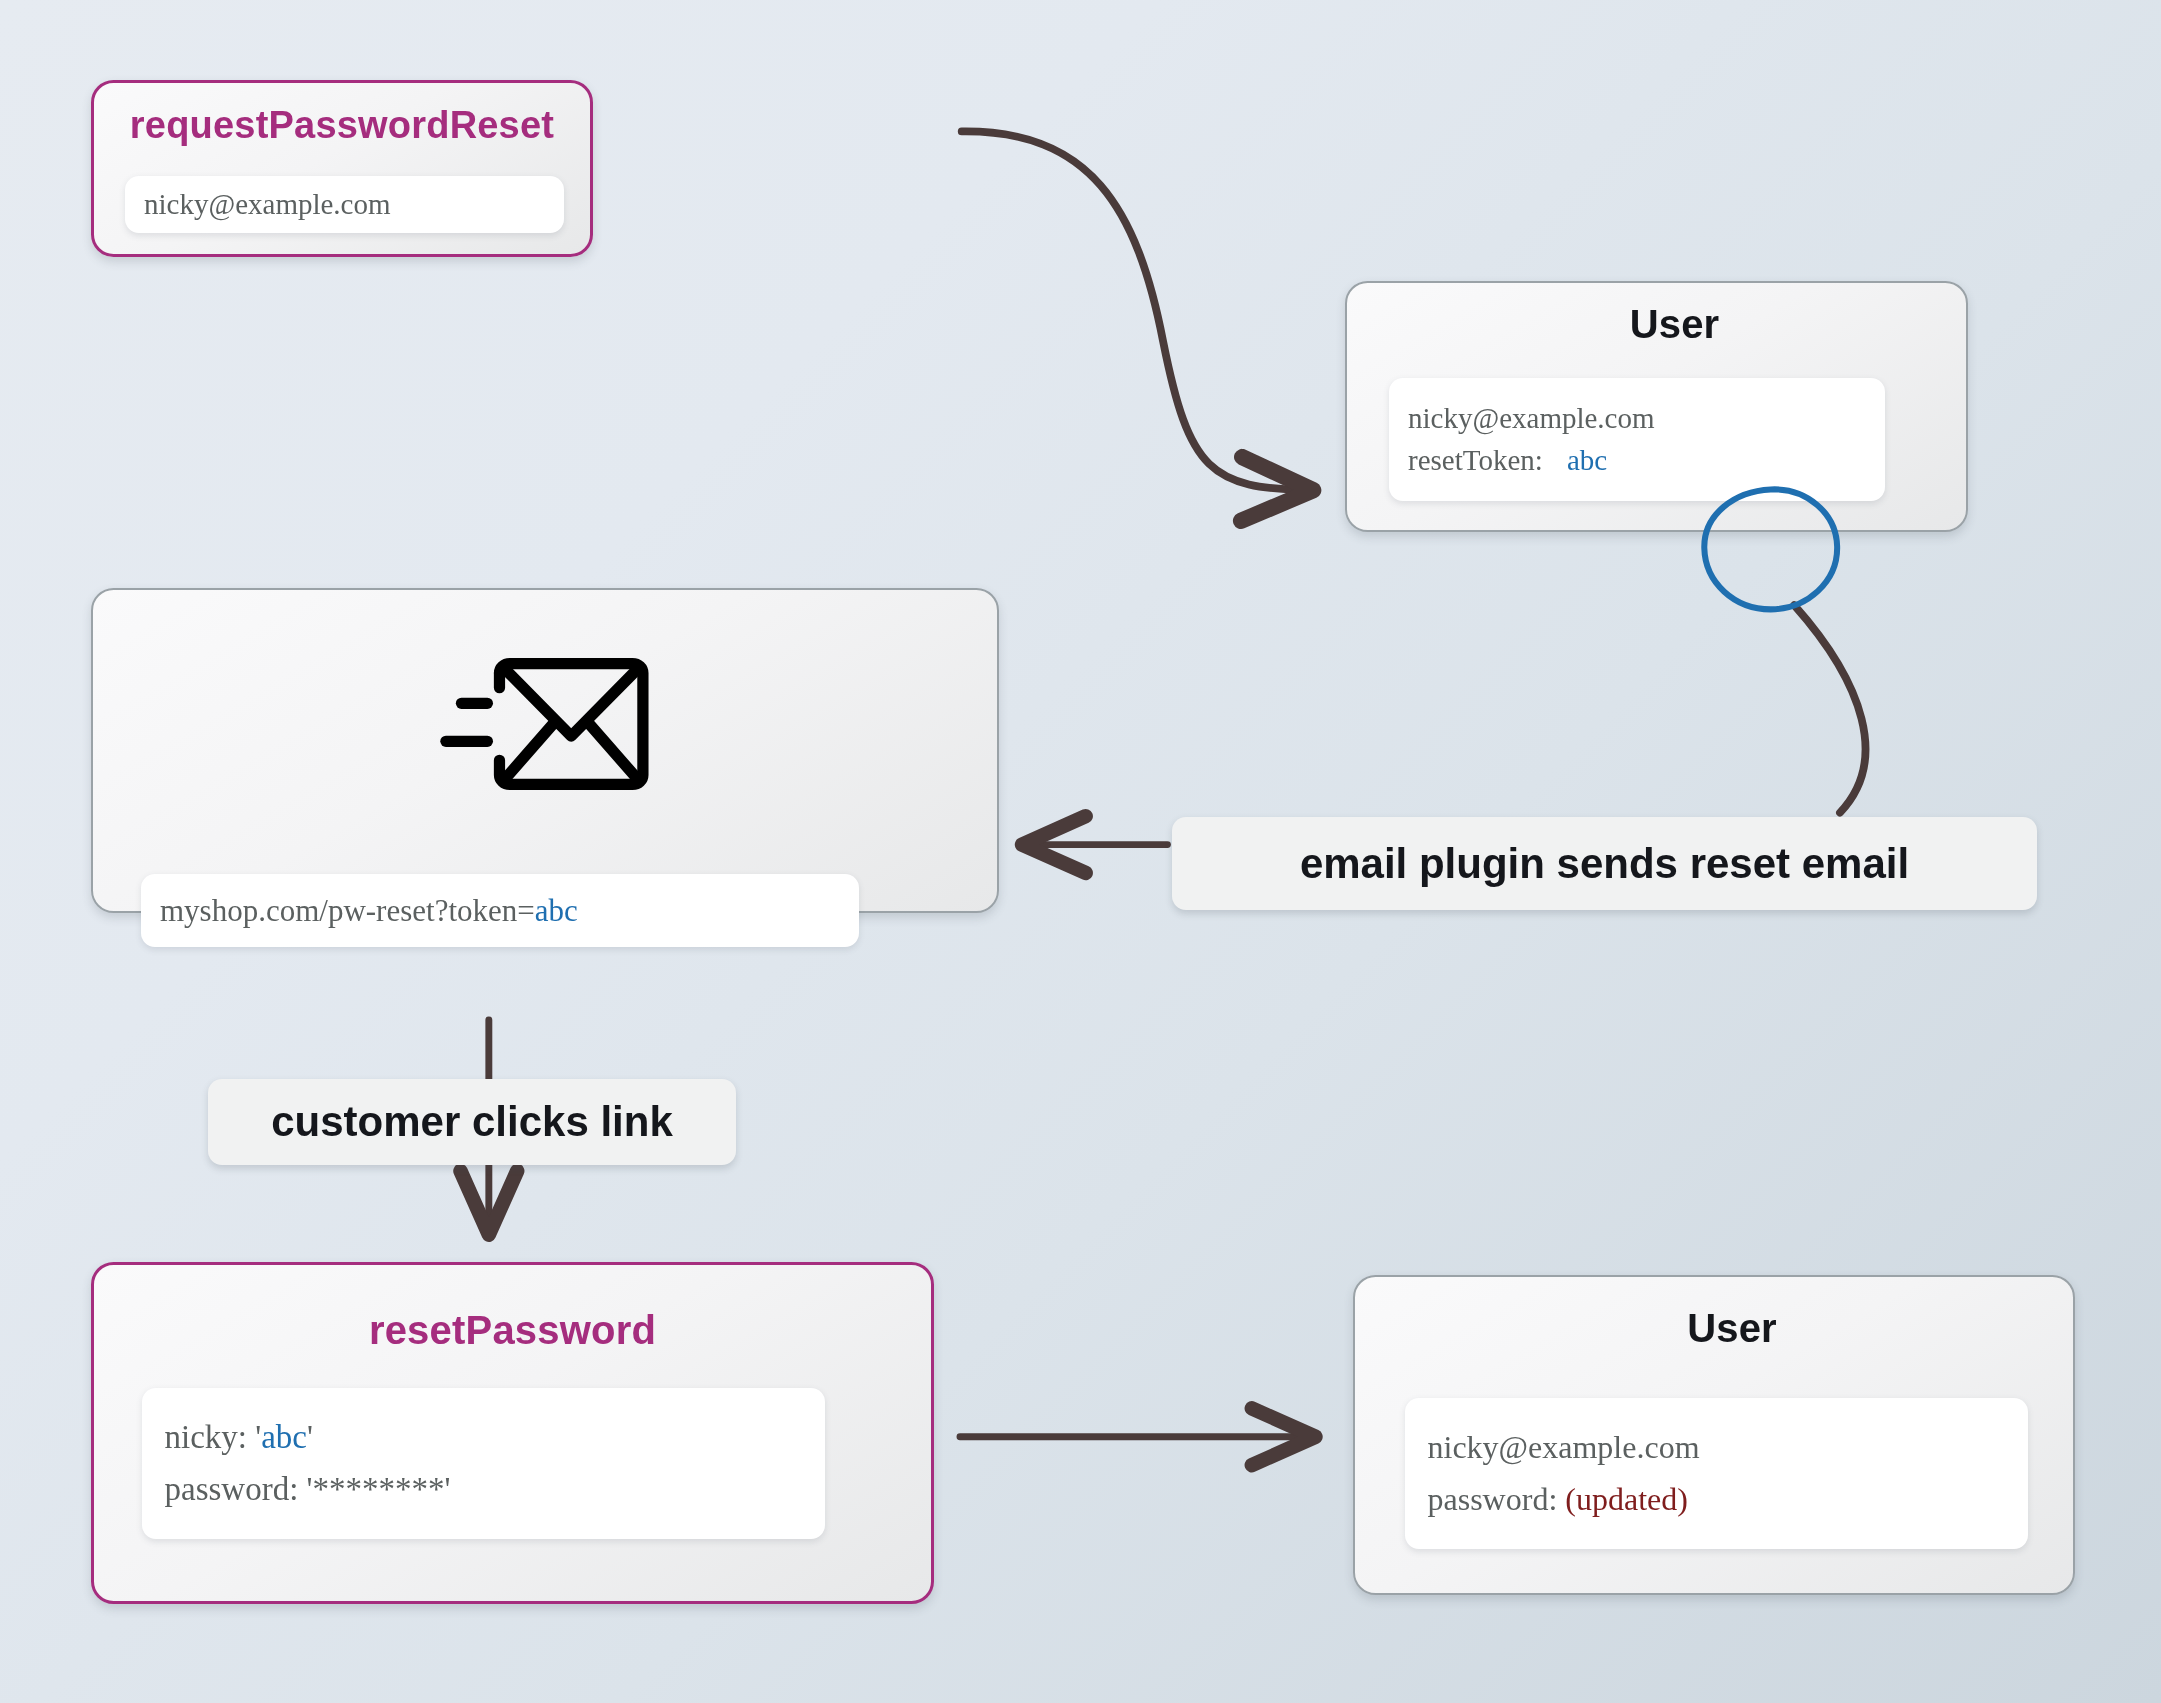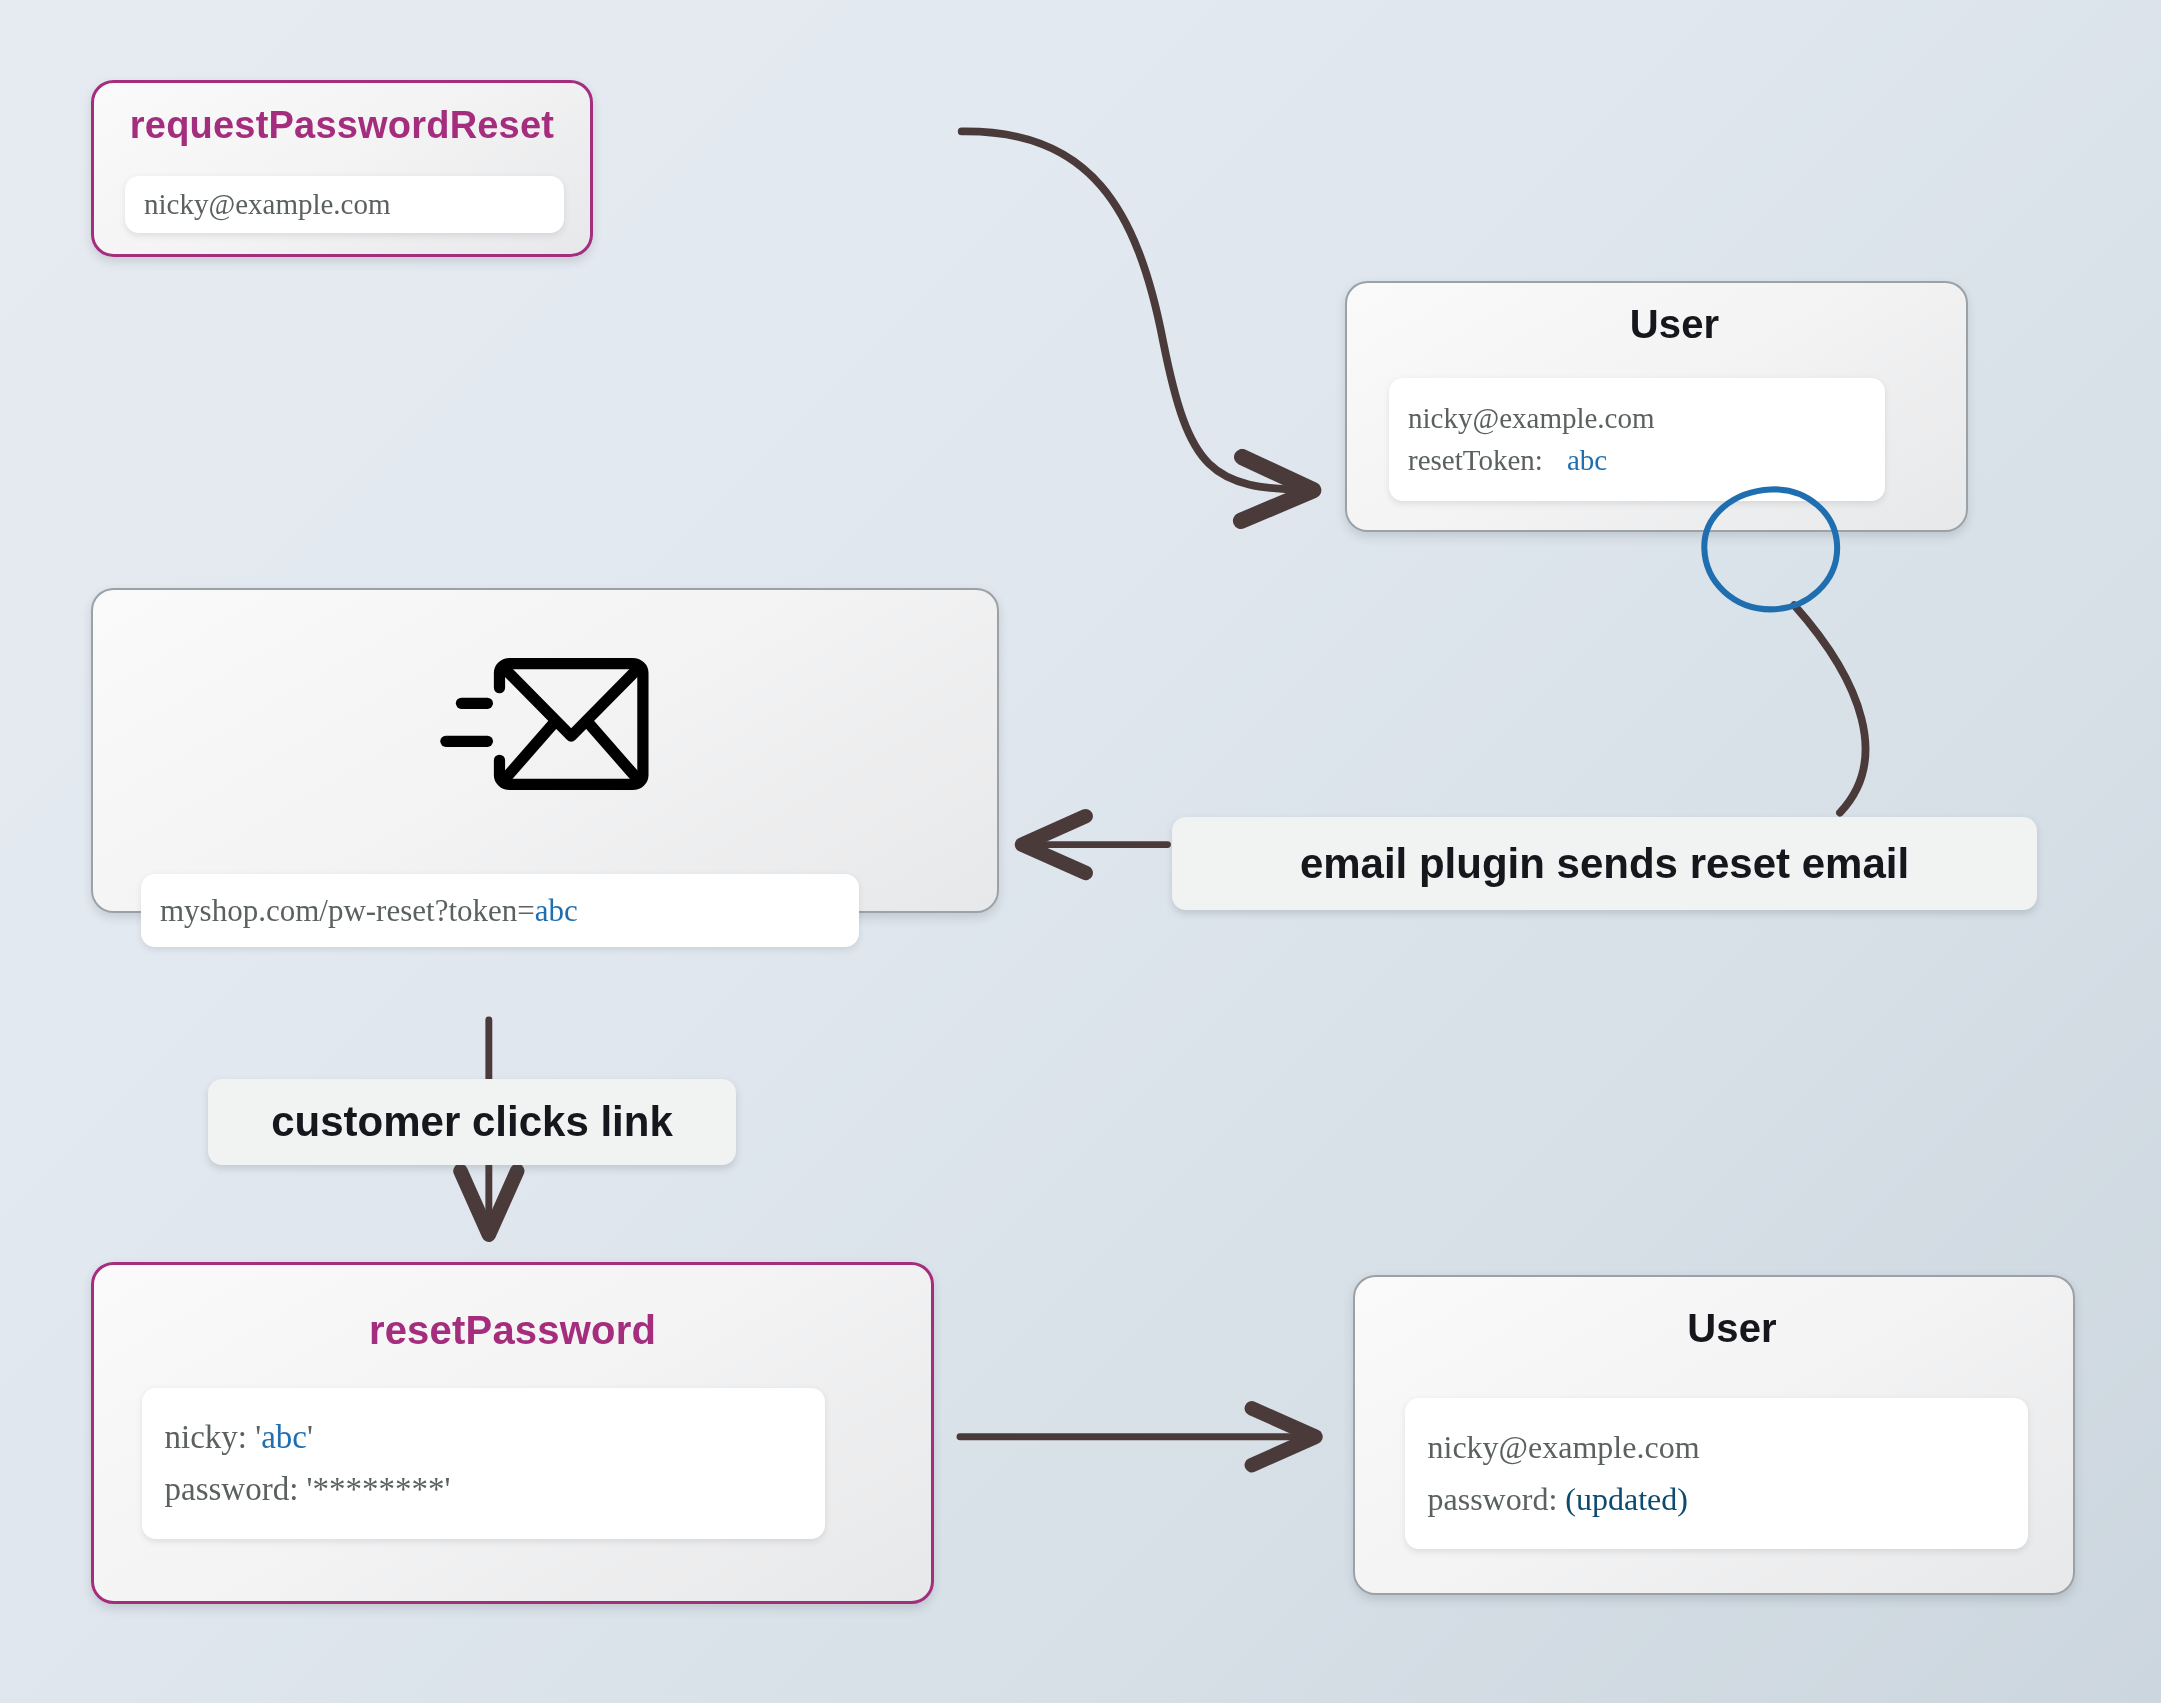--- a/index.html
+++ b/index.html
@@ -40,21 +40,21 @@
     box-shadow:0 2.6px 6px rgba(70,80,95,.13);
     font-family:Liberation Serif, serif;
     color:#5b6060;
     display:flex;
     flex-direction:column;
     justify-content:center;
     box-sizing:border-box;
   }
   .field .line{white-space:pre;}
   .tok{color:#1f6fb0;text-align:center;}
-  .ok{color:#0c4a6e;}
+  .ok{color:#7f1d1d;}
 
   
   .pill{
     position:absolute;
     background:#f1f2f2;
     border-radius:14px;
     box-shadow:0 3.5px 7.8px rgba(60,70,85,.18);
     color:#15171c;
     font-weight:bold;
     display:flex;align-items:center;justify-content:center;

